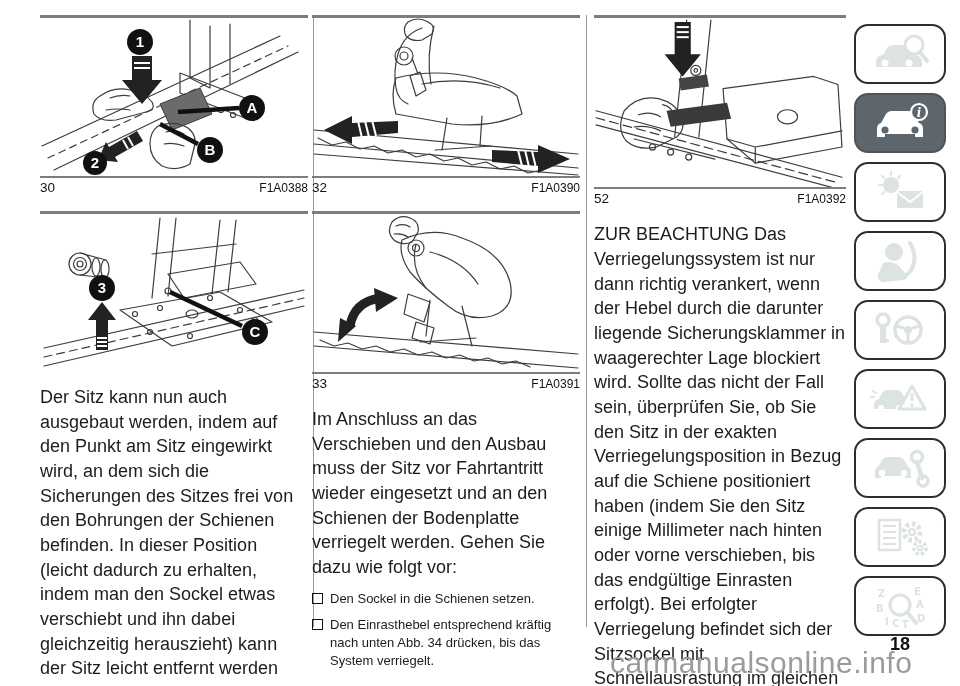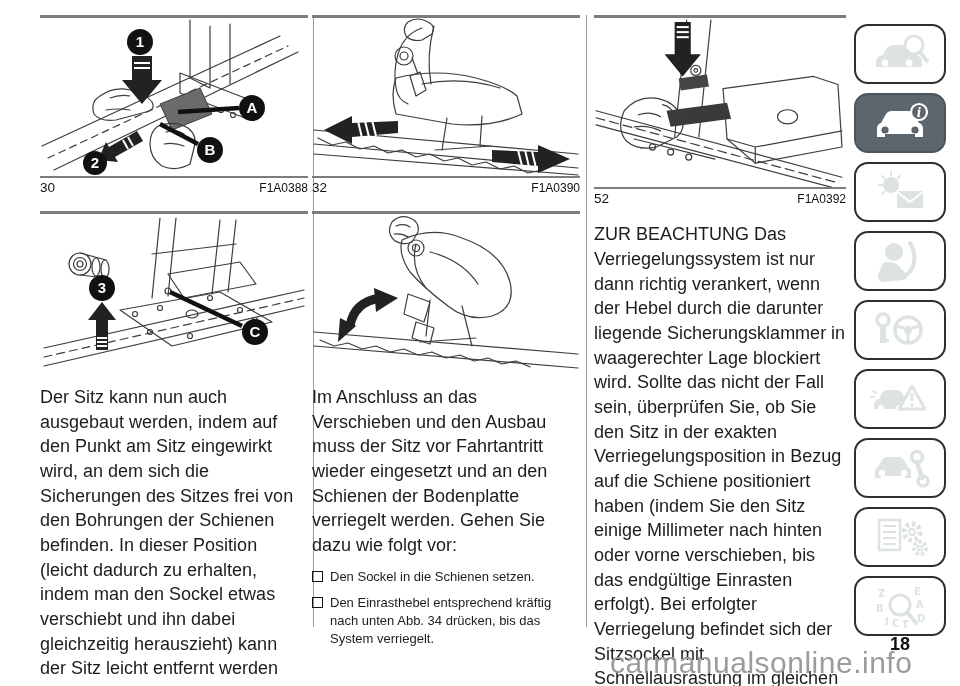--- a/index.html
+++ b/index.html
@@ -205,20 +205,24 @@
 
         <path class="lw" d="M150,92 l10,40 m-42,-46 l-4,36 m-6,6 l56,-4"></path>
 
         <path class="lw" d="M80,8 q8,-8 18,-4 q10,4 8,14 l-6,10 q-10,4 -18,-2 q-8,-8 -2,-18 z"></path>
         <path class="lw" d="M84,12 q8,-3 14,1 M82,20 q8,-1 14,3"></path>
 
         <path d="M38,112 q4,-24 30,-28" stroke="#222" stroke-width="9" fill="none"></path>
         <polygon class="blk" points="62,74 86,84 64,98"></polygon>
         <polygon class="blk" points="28,104 44,112 26,128"></polygon>
       </svg>
+      <div class="figcap">
+        <span class="fignum">33</span>
+        <span class="figcode">F1A0391</span>
+      </div>
     </div>
 
     <p class="bodytext">Im Anschluss an das Verschieben und den Ausbau muss der Sitz vor Fahrtantritt wieder eingesetzt und an den Schienen der Bodenplatte verriegelt werden. Gehen Sie dazu wie folgt vor:</p>
     <div class="bullets">
       <div class="bullet">
         <span class="bullet-box"></span>
         <span>Den Sockel in die Schienen setzen.</span>
       </div>
       <div class="bullet">
         <span class="bullet-box"></span>

